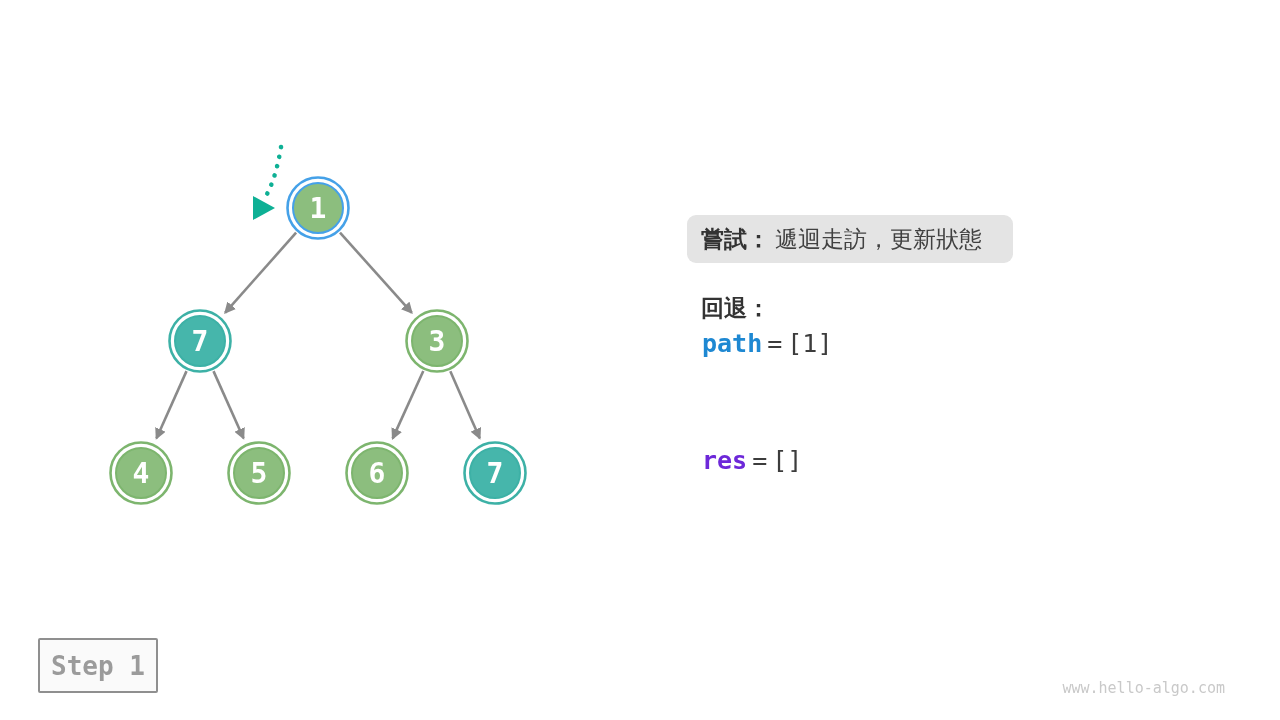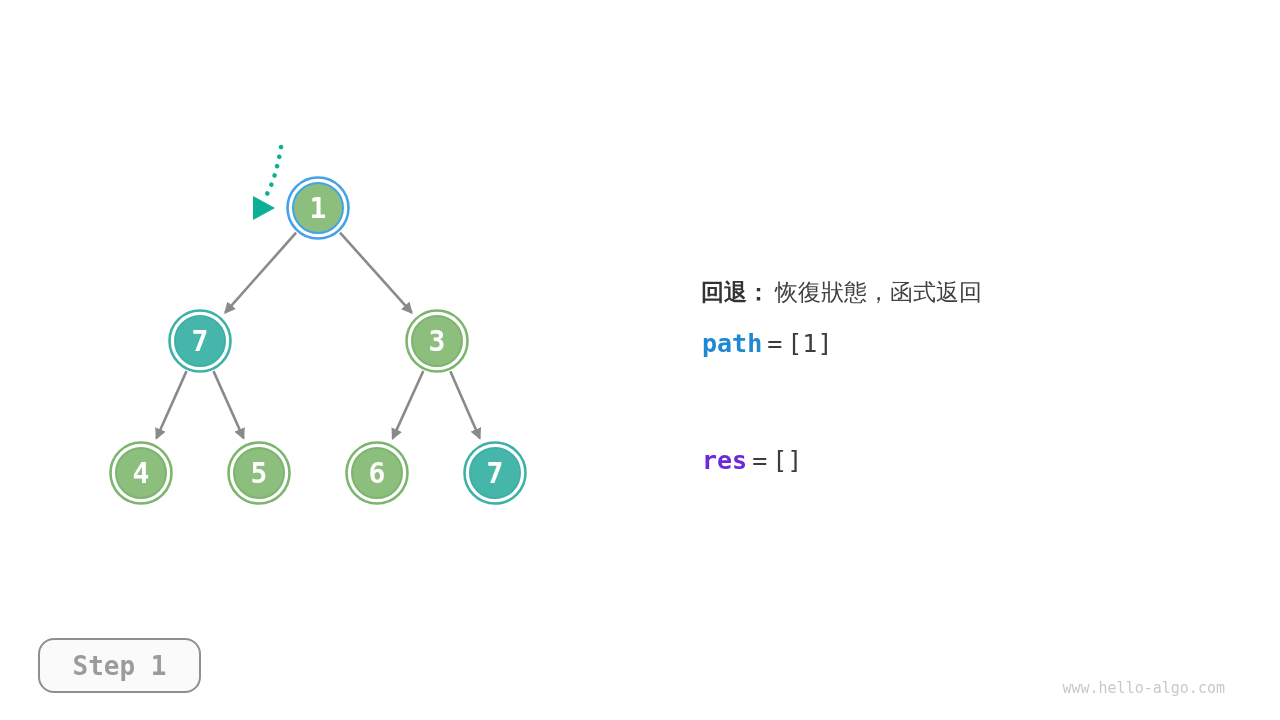--- a/index.html
+++ b/index.html
@@ -67,21 +67,21 @@
   }
   .try-line {
     top: 215px;
     width: 326px;
     background: #e4e4e4;
     border-radius: 9px;
     padding-left: 14px;
     box-sizing: border-box;
   }
   .back-line {
-    top: 268px;
+    top: 284px;
     padding-left: 14px;
   }
   .anno-label {
     font-weight: bold;
     color: #333333;
     margin-right: 5px;
   }
   .code-line {
     position: absolute;
     left: 702px;
@@ -101,25 +101,25 @@
   }
   .var-res {
     color: #6d28d9;
     font-weight: bold;
   }
   
   .step-box {
     position: absolute;
     left: 38px;
     top: 638px;
-    width: 163px;
+    width: 120px;
     height: 55px;
     box-sizing: border-box;
     border: 2px solid #8f8f8f;
-    border-radius: 16px;
+    border-radius: 2px;
     background: #fafafa;
     display: flex;
     align-items: center;
     justify-content: center;
     font-family: "DejaVu Sans Mono", "Liberation Mono", monospace;
     font-size: 26px;
     font-weight: bold;
     color: #9b9b9b;
   }
   
@@ -195,24 +195,27 @@
       <text class="node-label" x="377" y="483">6</text>
     </g>
 
     <g>
       <circle class="node-outer ring-teal" cx="495" cy="473" r="30.5"></circle>
       <circle class="node-inner fill-teal" cx="495" cy="473" r="25"></circle>
       <text class="node-label" x="495" y="483">7</text>
     </g>
   </svg>
 
+  <div class="anno-line try-line">
+    <span class="anno-label">嘗試：</span>
+    <span>遞迴走訪，更新狀態</span>
+  </div>
 
   <div class="anno-line back-line">
     <span class="anno-label">回退：</span>
-    <span>恢復狀態，函式返回</span>
   </div>
 
   <div class="code-line path-line">
     <span class="var-path">path</span>
     <span>=</span>
     <span>[1]</span>
   </div>
 
   <div class="code-line res-line">
     <span class="var-res">res</span>

